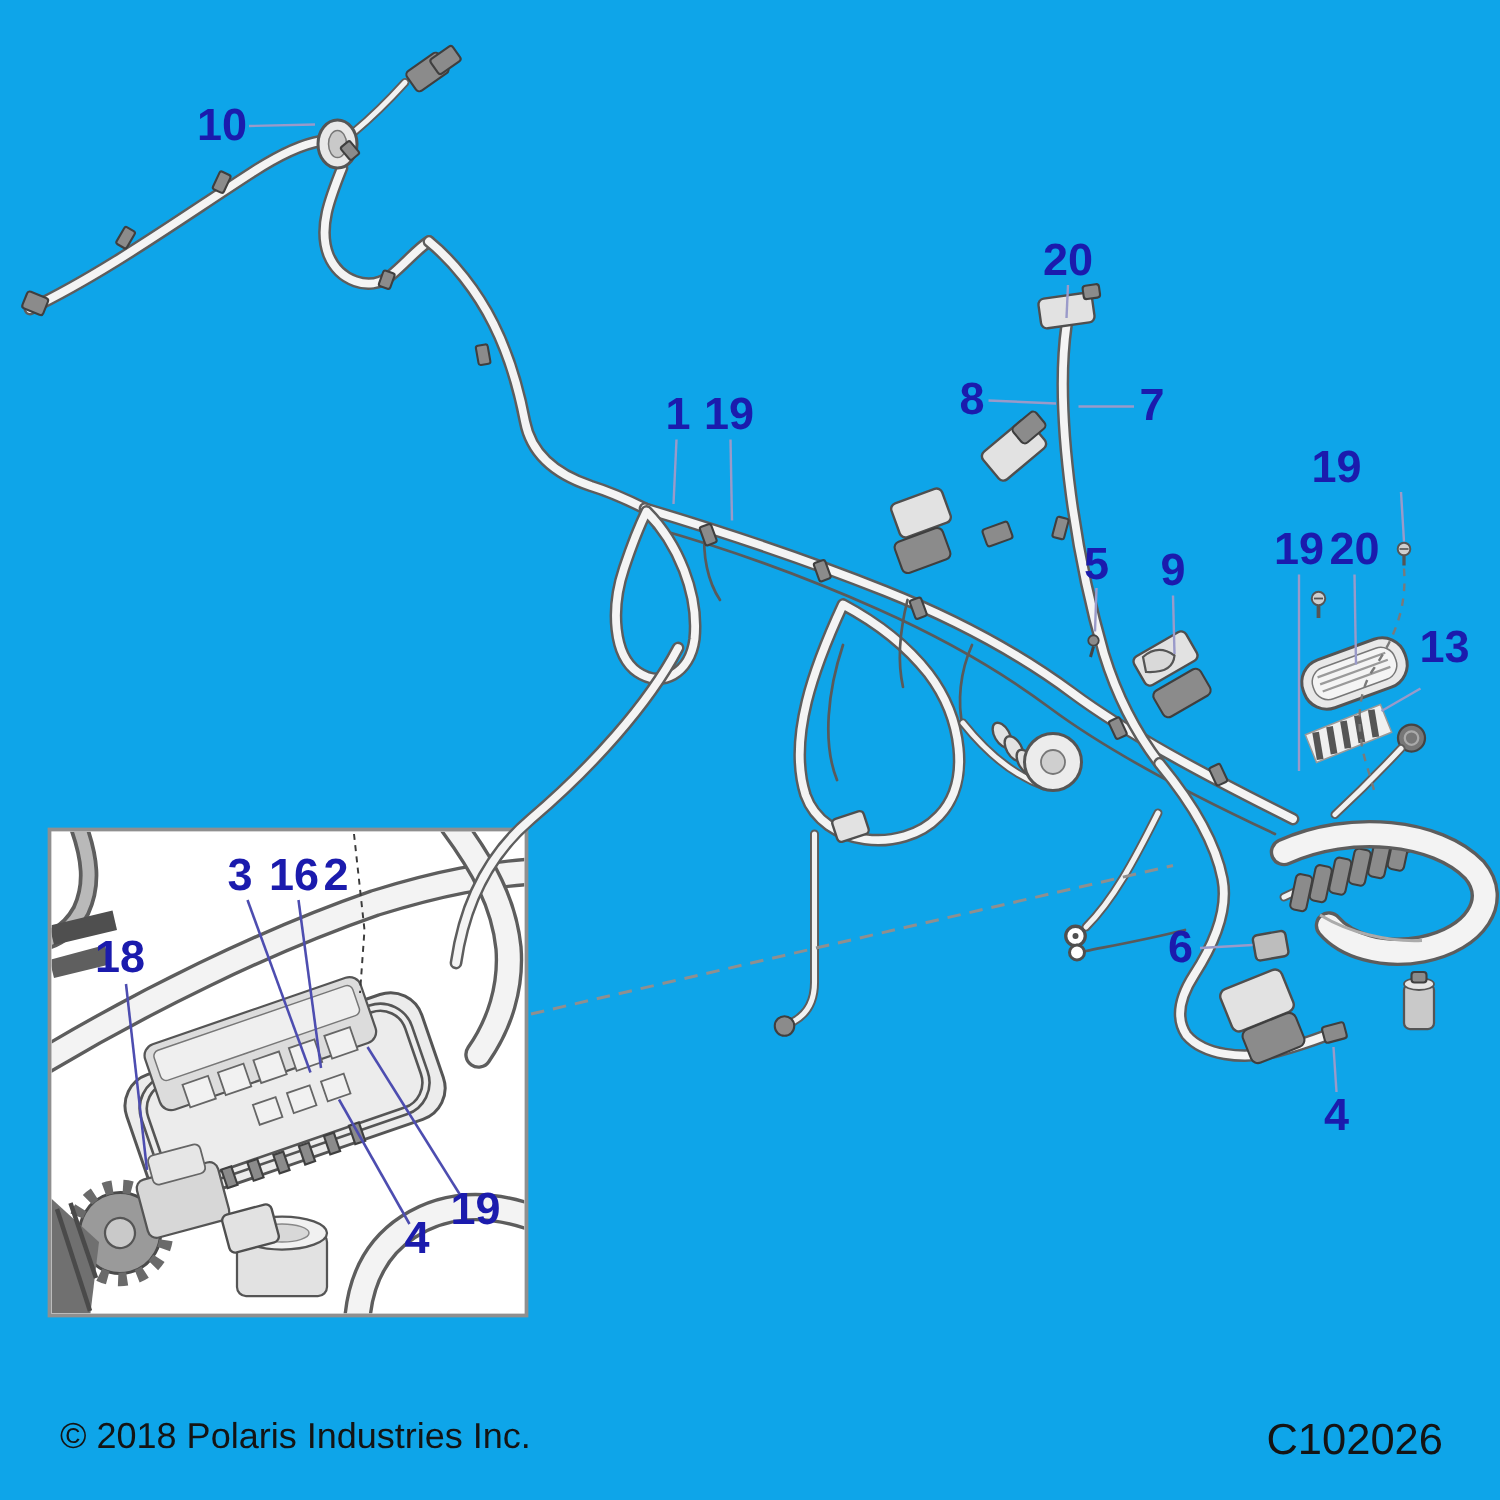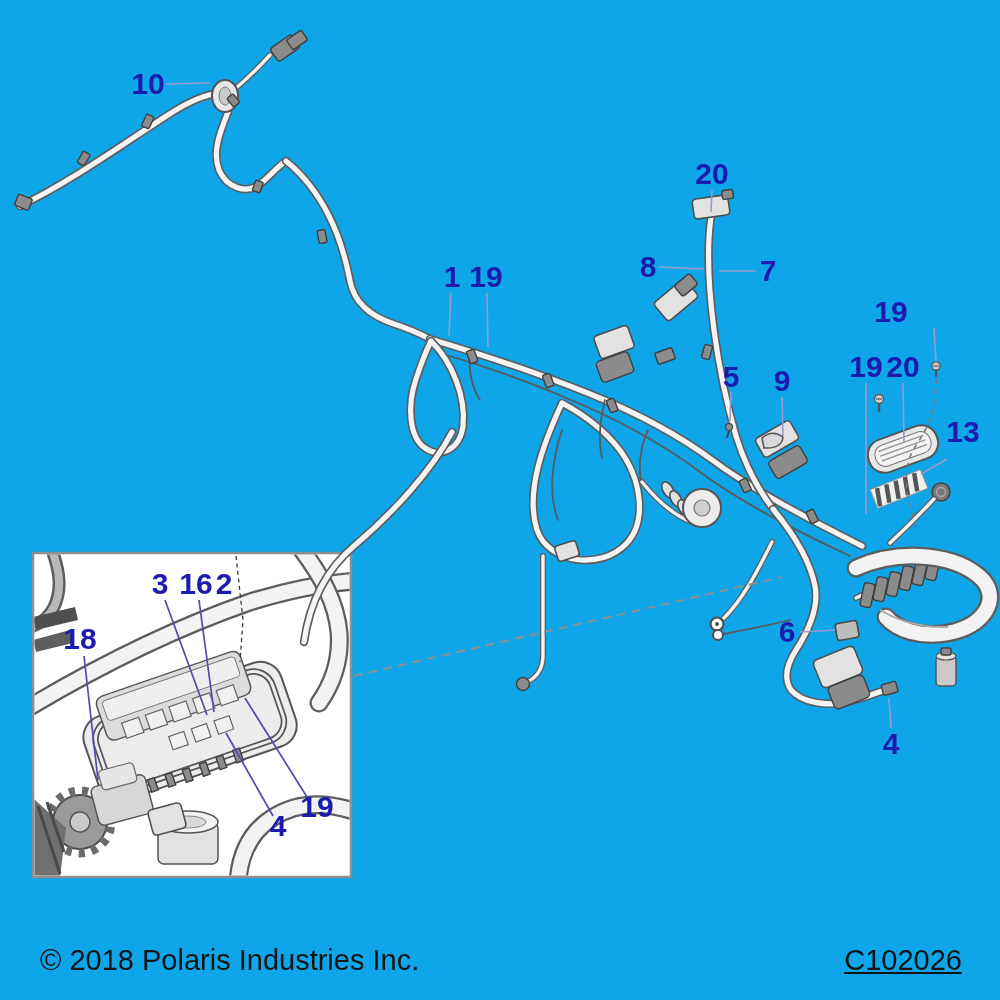--- a/index.html
+++ b/index.html
@@ -14,22 +14,22 @@
   .bO{fill:none;stroke:#5d5d5d;stroke-width:19;stroke-linecap:round;stroke-linejoin:round}
   .bI{fill:none;stroke:#f3f3f3;stroke-width:14.5;stroke-linecap:round;stroke-linejoin:round}
   .wire{fill:none;stroke:#5a5a5a;stroke-width:1.8;stroke-linecap:round}
   .part{fill:#e2e2e2;stroke:#4f4f4f;stroke-width:1.6}
   .partD{fill:#8b8b8b;stroke:#3f3f3f;stroke-width:1.4}
   .partL{fill:#f1f1f1;stroke:#666;stroke-width:1.2}
   .ld{stroke:#9a9ac9;stroke-width:1.6}
   .ldi{stroke:#4d4db0;stroke-width:1.7}
   .co{position:absolute;width:56px;margin-left:-28px;text-align:center;
       font-size:30px;font-weight:bold;color:#1b1bad;line-height:34px;letter-spacing:0;}
-  .copyright{position:absolute;left:40px;top:944px;font-size:29px;color:#141414;}
-  .partnum{position:absolute;right:38px;top:944px;font-size:29px;color:#141414;text-decoration:underline;}
+  .copyright{position:absolute;left:40px;top:944px;font-size:24px;color:#141414;}
+  .partnum{position:absolute;right:38px;top:944px;font-size:29px;color:#141414;}
 </style>
 </head>
 <body>
 
 <div class="stage">
 <svg width="1000" height="1000" viewBox="0 0 1000 1000">
   <defs>
     <clipPath id="insetClip">
           <rect x="34.5" y="554.5" width="315" height="321"></rect>
         </clipPath>

